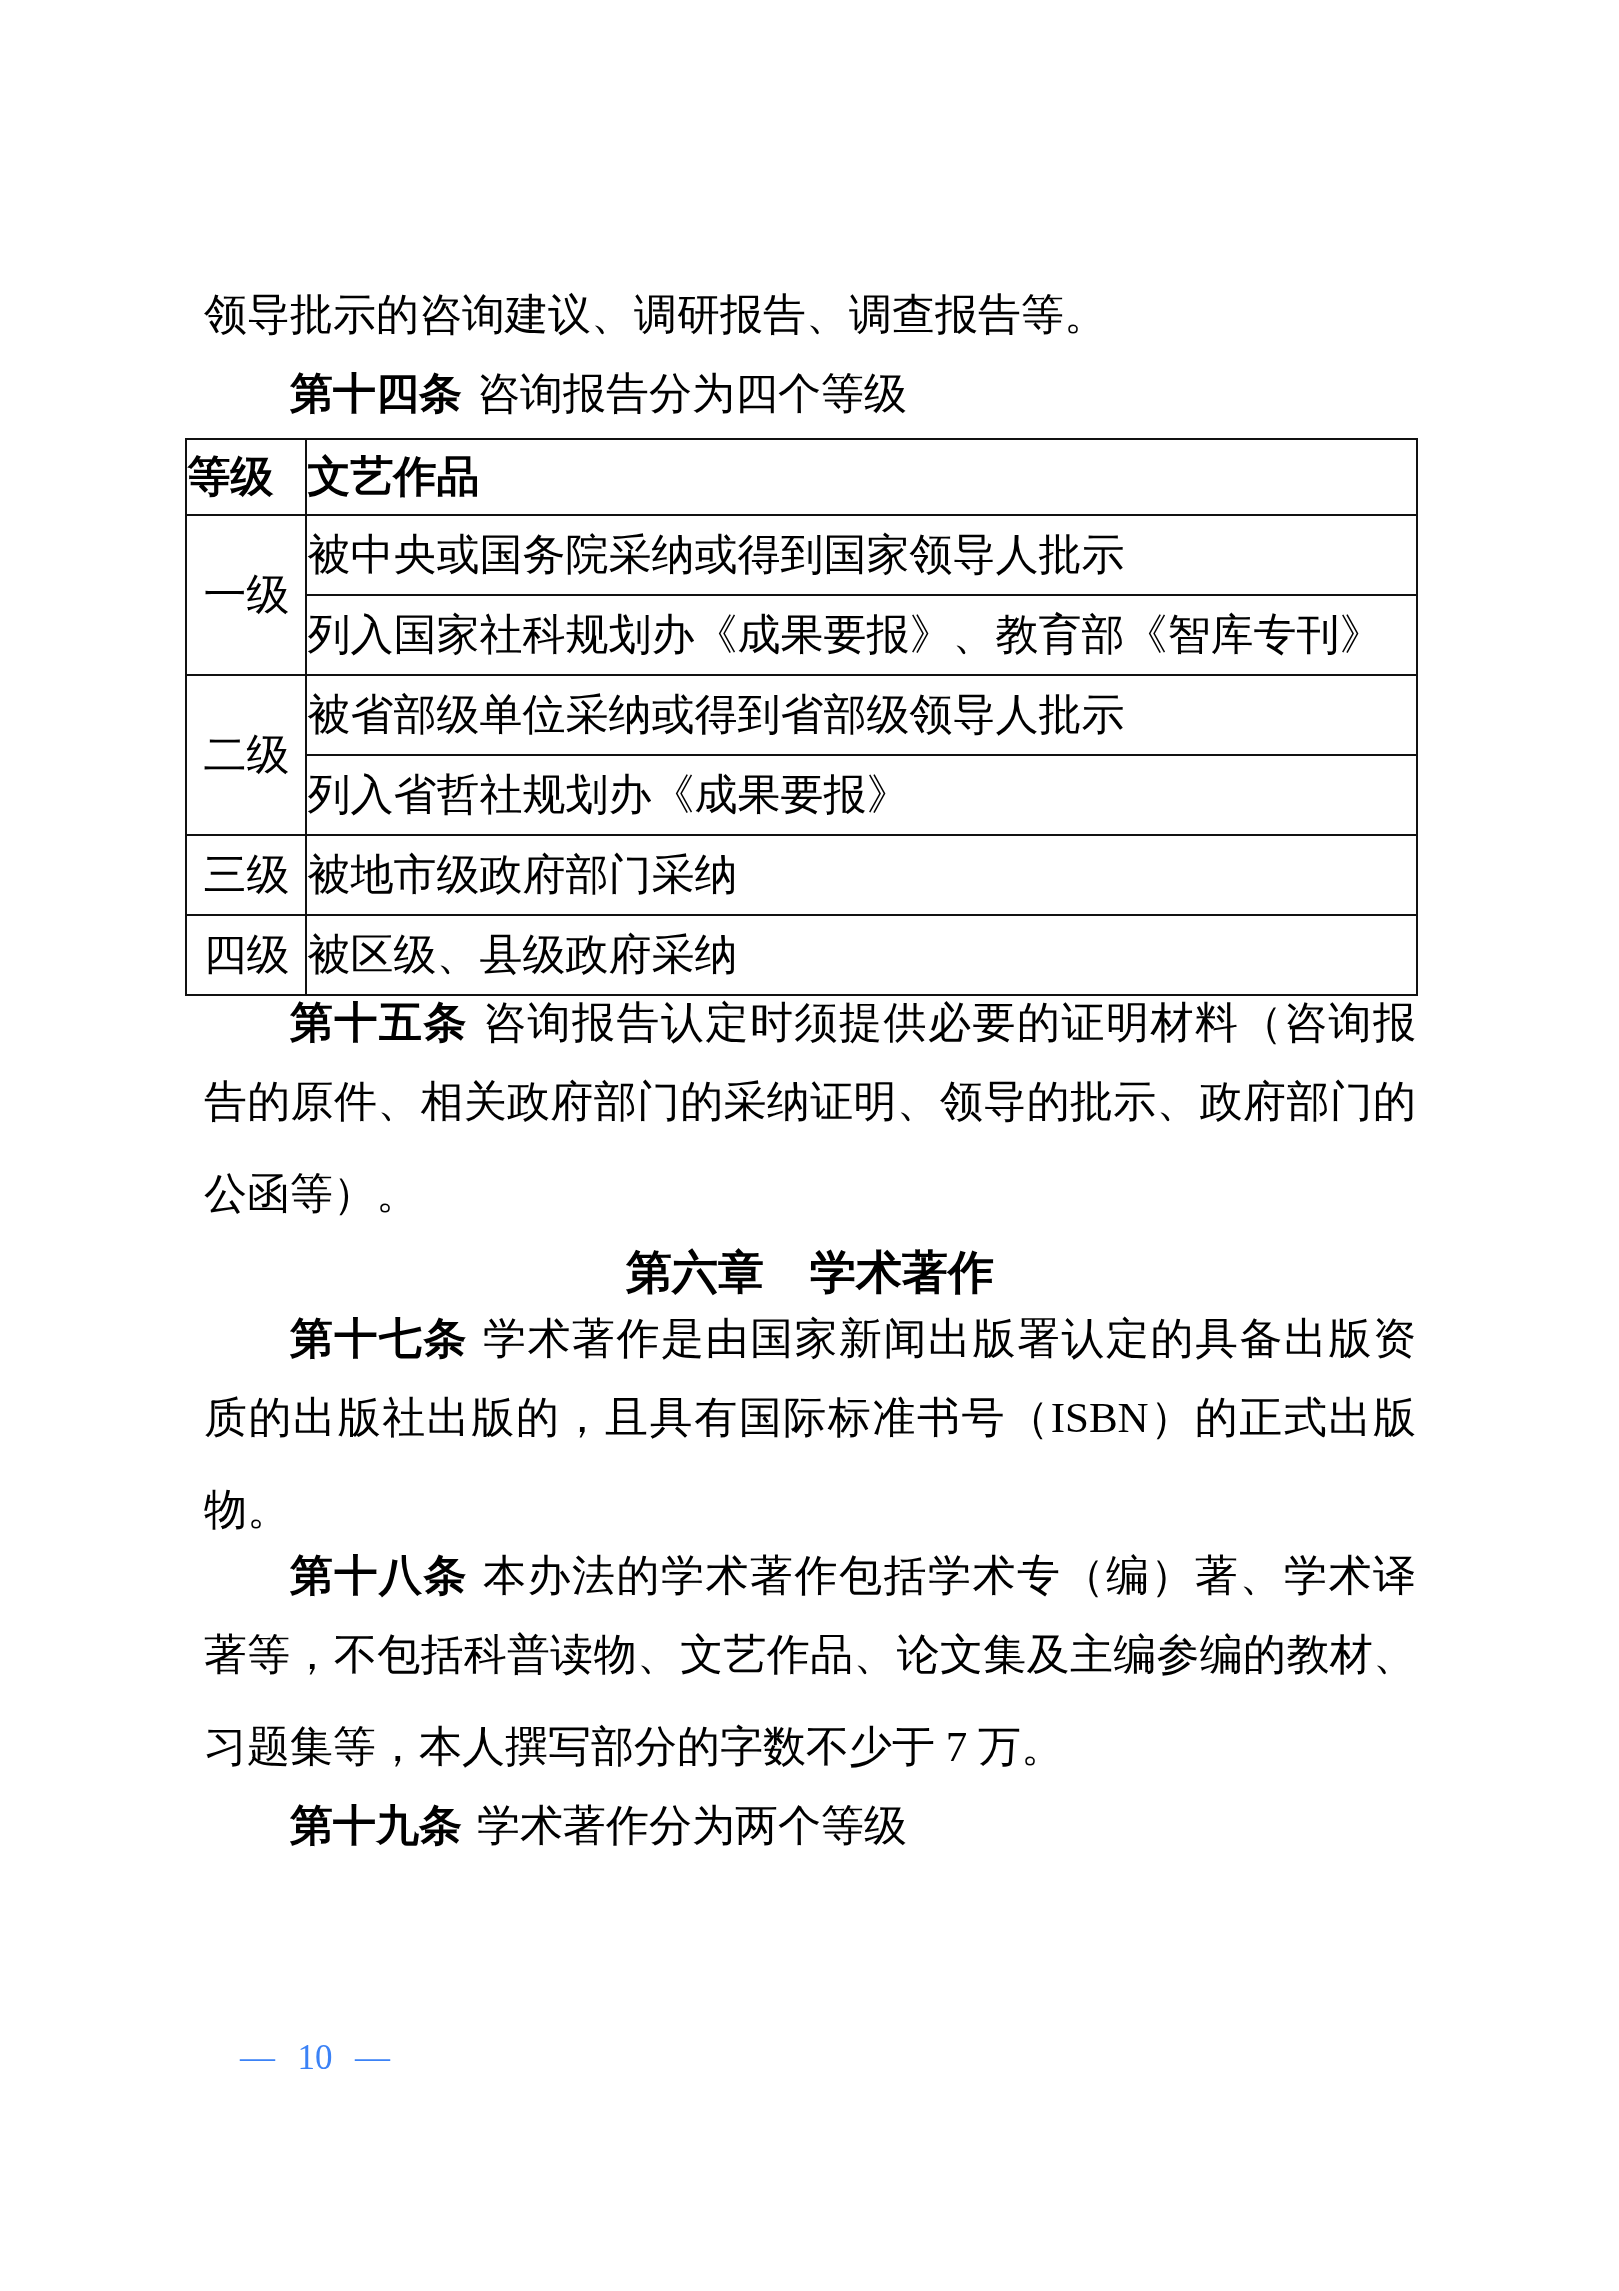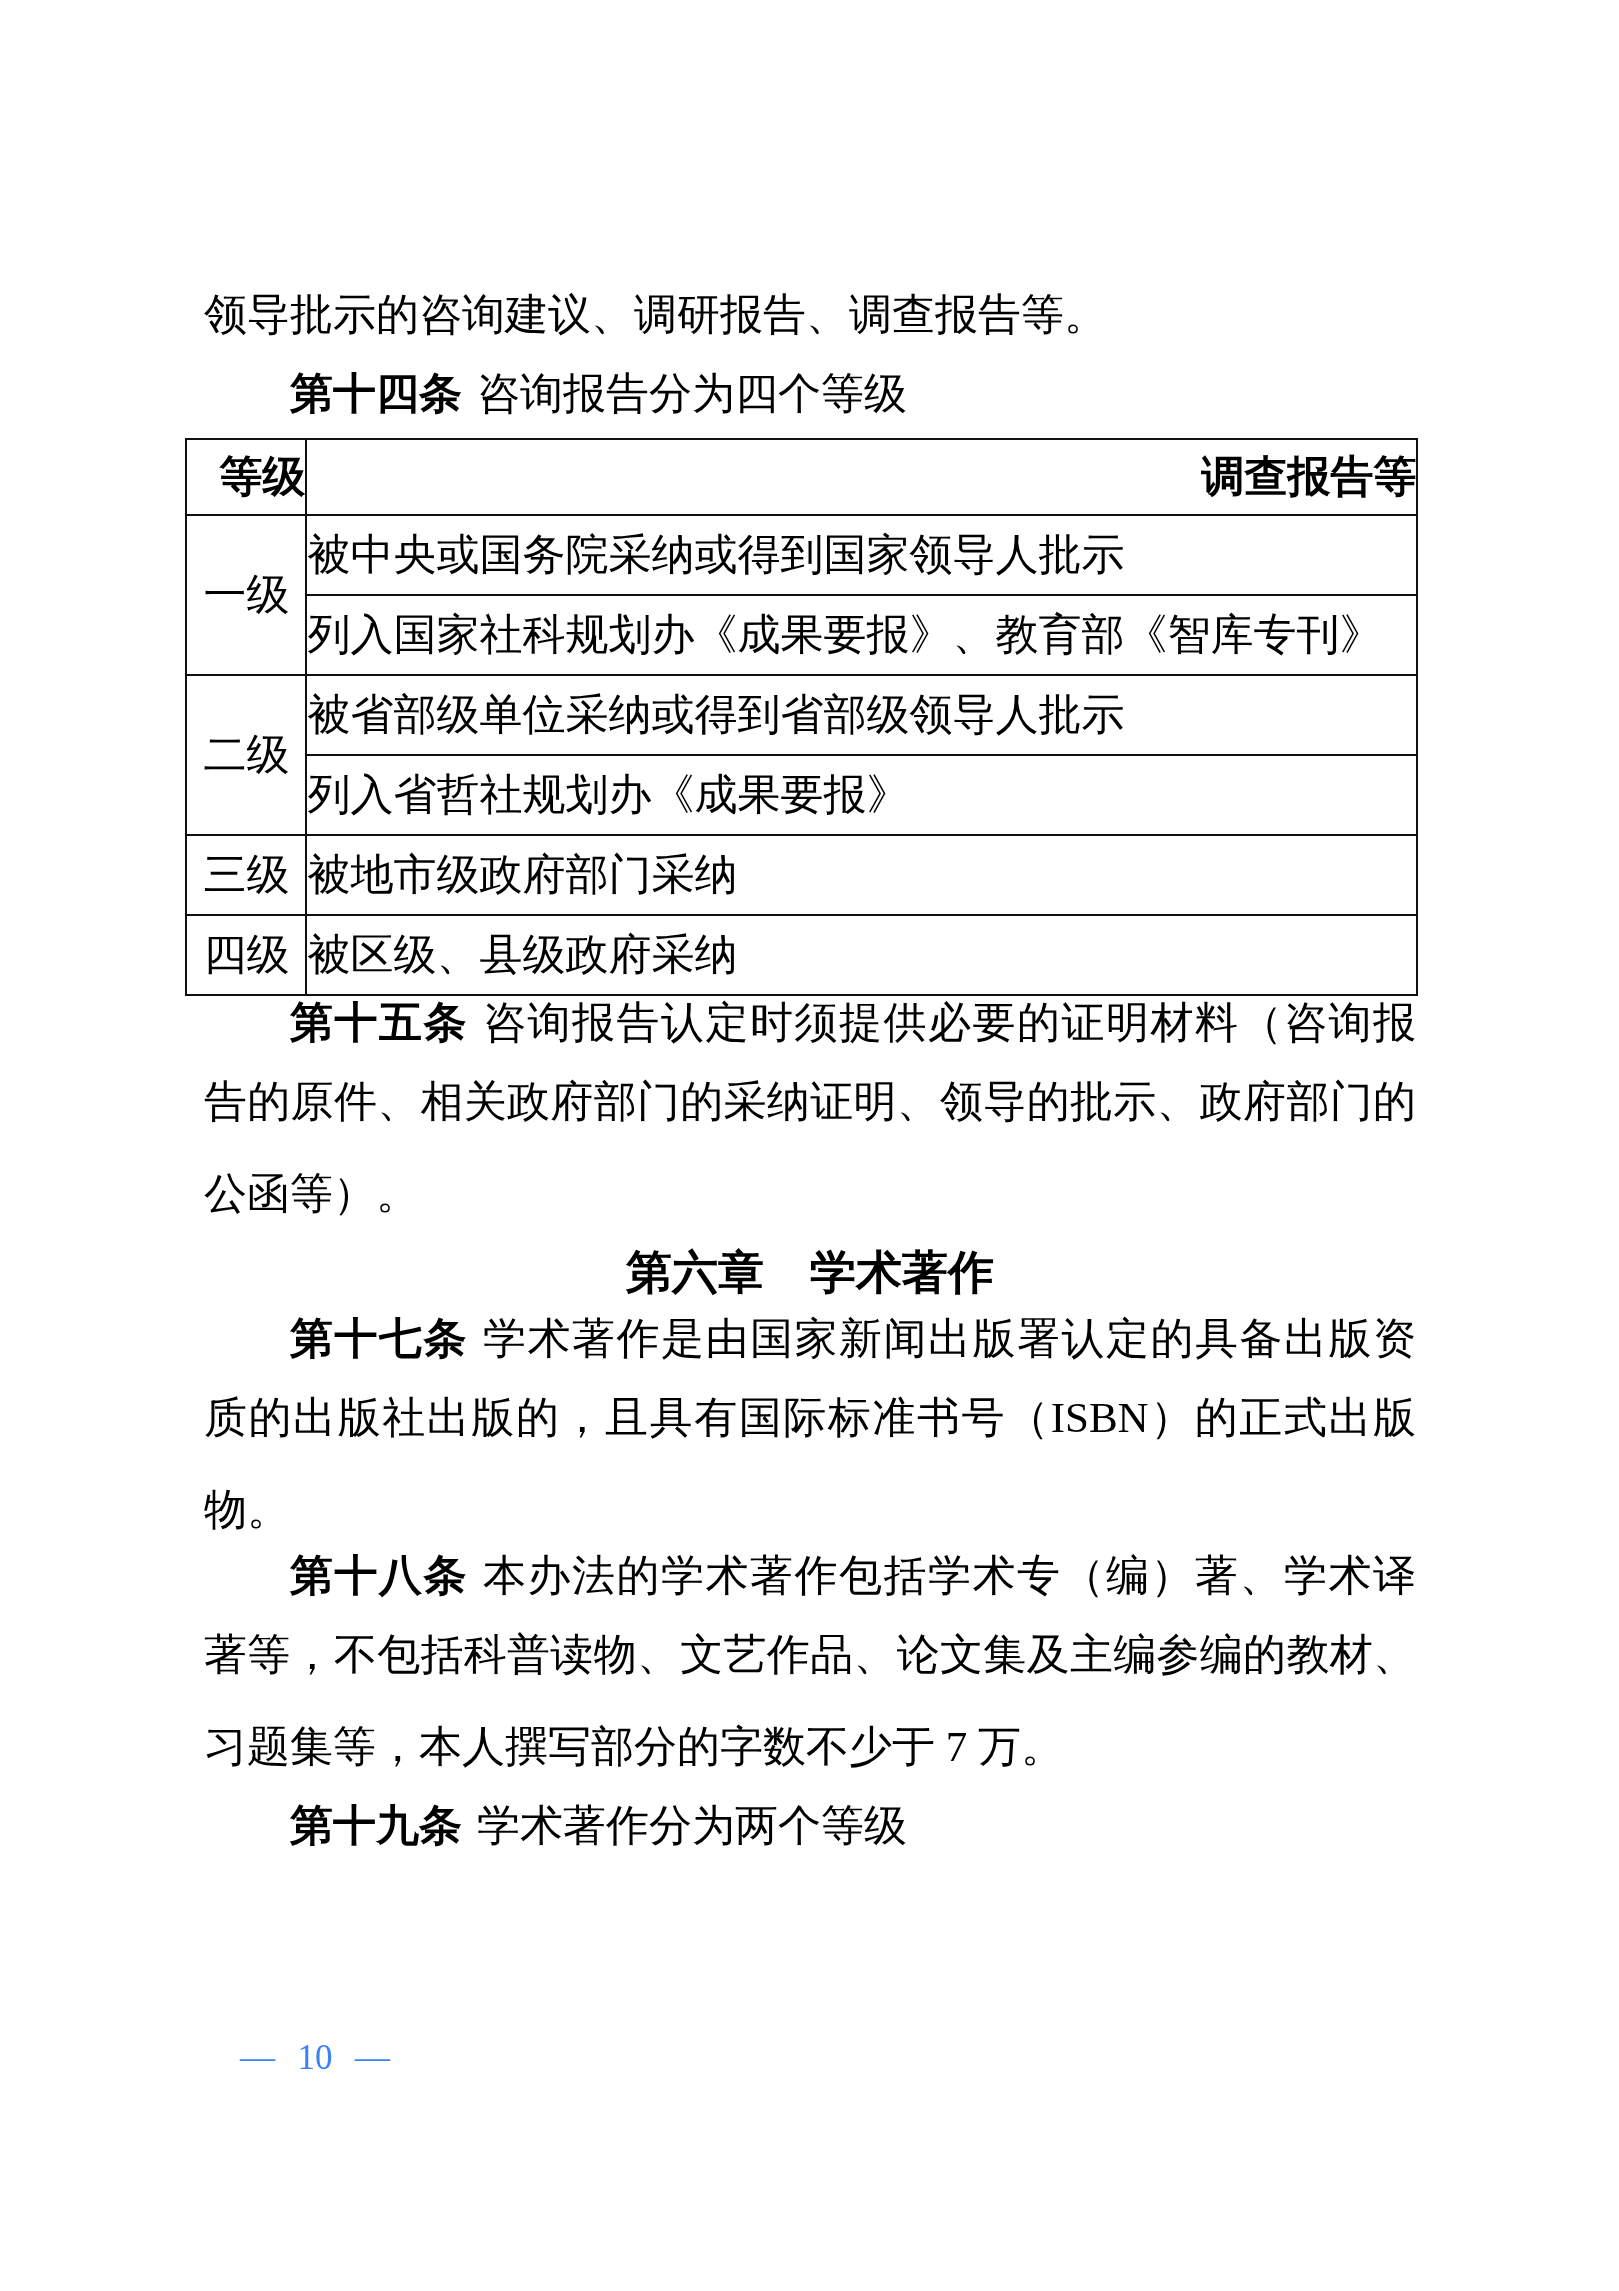--- a/index.html
+++ b/index.html
@@ -41,21 +41,21 @@
   table.grade-table th, table.grade-table td{
     border:2px solid #111;
     padding:0;
     vertical-align:middle;
   }
   table.grade-table{border:2.9px solid #111;}
   table.grade-table th{
     height:74px;
     font-family:"Liberation Sans", sans-serif;
     font-weight:bold;
-    text-align:right;
+    text-align:left;
     margin-top:25px;
   }
   table.grade-table td{height:78px;}
   .col1{width:118px;text-align:center;}
   .crit{text-align:left;padding-left:13.7px;}
   .footer{
     position:absolute;
     left:240px;top:2036px;
     font-size:35px;
     line-height:43px;
@@ -70,21 +70,21 @@
   <div class="content">
 
     <div class="lline"><span>领导批示的咨询建议、调研报告、调查报告等。</span></div>
 
     <div class="lline indent"><span class="num">第十四条</span><span>咨询报告分为四个等级</span></div>
 
     <table class="grade-table">
       <tbody>
         <tr>
           <th class="col1">等级</th>
-          <th>调查报告等</th>
+          <th>文艺作品</th>
         </tr>
         <tr>
           <td class="col1" rowspan="2">一级</td>
           <td class="crit">被中央或国务院采纳或得到国家领导人批示</td>
         </tr>
         <tr>
           <td class="crit">列入国家社科规划办《成果要报》、教育部《智库专刊》</td>
         </tr>
         <tr>
           <td class="col1" rowspan="2">二级</td>

